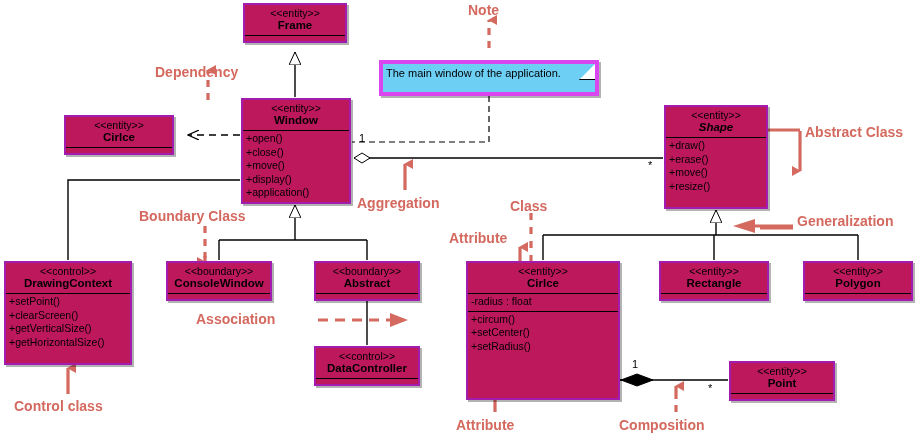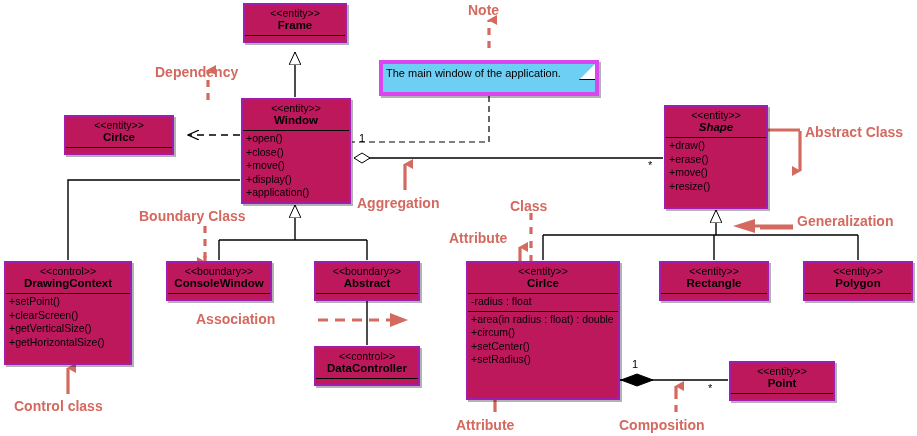--- a/index.html
+++ b/index.html
@@ -285,21 +285,20 @@
       </div>
       <div class="uml-class" style="left: 466px; top: 261px; width: 154px; height: 139px;">
         <div class="uml-head">
           <div class="stereotype">&lt;&lt;entity&gt;&gt;</div>
           <div class="cls-name">Cirlce</div>
         </div>
         <div class="uml-compartment">
           <div class="member">-radius : float</div>
         </div>
         <div class="uml-compartment">
-          <div class="member">+area(in radius : float) : double</div>
           <div class="member">+circum()</div>
           <div class="member">+setCenter()</div>
           <div class="member">+setRadius()</div>
         </div>
       </div>
       <div class="uml-class" style="left: 659px; top: 261px; width: 110px; height: 40px;">
         <div class="uml-head">
           <div class="stereotype">&lt;&lt;entity&gt;&gt;</div>
           <div class="cls-name">Rectangle</div>
         </div>

